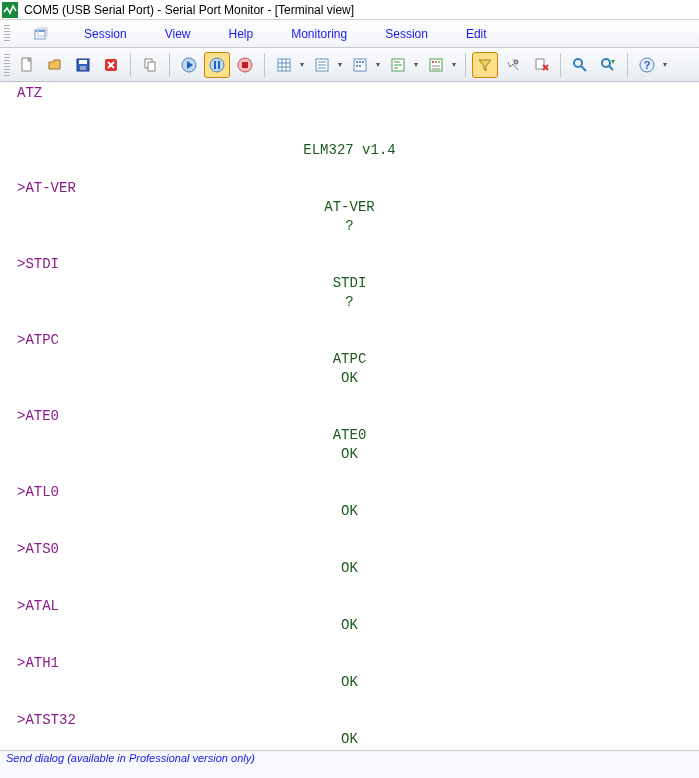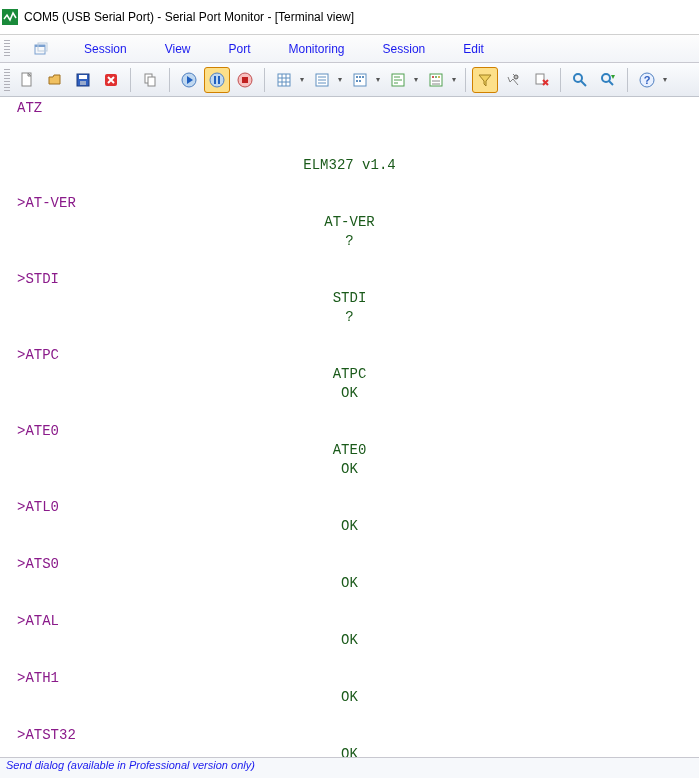--- a/index.html
+++ b/index.html
@@ -1,38 +1,38 @@
 <!DOCTYPE html>
 <html><head>
 <meta charset="utf-8">
 <style>
 * { margin: 0; padding: 0; box-sizing: border-box; }
 body { font-family: "Segoe UI", Tahoma, sans-serif; font-size: 12px; background: #fff; width: 699px; height: 778px; overflow: hidden; display: flex; flex-direction: column; }
 
-.titlebar { background: #fff; height: 35px; display: flex; align-items: center; padding: 0 2px; border-bottom: 1px solid #d0d0d0; }
+.titlebar { background: #fff; height: 20px; display: flex; align-items: center; padding: 0 2px; border-bottom: 1px solid #d0d0d0; }
 .titlebar .app-icon { width: 16px; height: 16px; margin-right: 6px; display: flex; align-items: center; justify-content: center; }
 .titlebar .title-text { color: #000; font-size: 12px; }
 
 .menubar { background: linear-gradient(#fdfdfd,#f2f4f8); height: 28px; display: flex; align-items: center; padding: 0 4px; border-bottom: 1px solid #c8c8d0; gap: 18px; }
 .menubar .grip { width: 6px; height: 18px; margin-right: 4px; background: repeating-linear-gradient(to bottom,#b0b0b8 0 1px,transparent 1px 3px); }
 .menubar .menu-icon { width: 18px; height: 18px; display:flex; align-items:center; justify-content:center; margin-right:6px;}
 .menu-item { padding: 4px 10px; color: #1a1aee; cursor: default; }
 
 .toolbar { background: linear-gradient(#fbfcfe,#e8ecf2); height: 34px; display: flex; align-items: center; padding: 0 4px; border-bottom: 1px solid #c0c4cc; gap: 2px; }
 .tool-btn { width: 26px; height: 26px; border: 1px solid transparent; display:flex; align-items:center; justify-content:center; border-radius:3px; cursor:default; }
 .tool-btn.active { background:#fde08a; border:1px solid #d08000; }
 .tool-sep { width:1px; height:24px; background:#c0c4cc; margin:0 4px; }
 .tool-dd { display:flex; align-items:center; }
 .dd-arrow { width:10px; height:26px; display:flex; align-items:center; justify-content:center; font-size:8px; color:#555; }
 
 .terminal { flex:1; background:#fff; font-family:"Courier New",monospace; font-size:14px; padding:2px 6px; line-height:19px; overflow-y:auto; white-space:pre; }
 .t-in { color:#8a1a8a;margin-left:11px; }   
 .t-out { color:#1a5a1a;text-align:center; }  
 
-.statusbar { height:21px; background:#f6f8fb; border-top:1px solid #c8c8d0; color:#1a1aee; font-size:11px; padding:1px 6px; font-style:italic; overflow:hidden; white-space:nowrap; }
+.statusbar { height:28px; background:#f6f8fb; border-top:1px solid #c8c8d0; color:#1a1aee; font-size:11px; padding:1px 6px; font-style:italic; overflow:hidden; white-space:nowrap; }
 </style>
 </head>
 <body>
 
 <div class="titlebar">
   <span class="app-icon">
     <svg width="16" height="16">
         <rect x="0" y="0" width="16" height="16" fill="#1a8a3a"></rect>
         <path d="M2 10 L5 6 L8 11 L11 4 L14 9" stroke="#fff" stroke-width="1.5" fill="none"></path>
       </svg>
@@ -44,21 +44,21 @@
   <div class="grip"></div>
   <span class="menu-icon">
     <svg width="14" height="14">
         <rect x="1" y="3" width="10" height="9" fill="none" stroke="#7aa0d0"></rect>
         <rect x="1" y="3" width="10" height="2" fill="#7aa0d0"></rect>
         <rect x="4" y="1" width="9" height="8" fill="none" stroke="#bcd"></rect>
       </svg>
   </span>
   <div class="menu-item">Session</div>
   <div class="menu-item">View</div>
-  <div class="menu-item">Port</div>
+  <div class="menu-item">Help</div>
   <div class="menu-item">Monitoring</div>
   <div class="menu-item">Session</div>
   <div class="menu-item">Edit</div>
 </div>
 
 <div class="toolbar">
   <div class="grip" style="width:6px;height:22px;background:repeating-linear-gradient(to bottom,#b0b0b8 0 1px,transparent 1px 3px);margin-right:2px"></div>
 
   <div class="tool-btn">
       <svg width="16" height="16">

